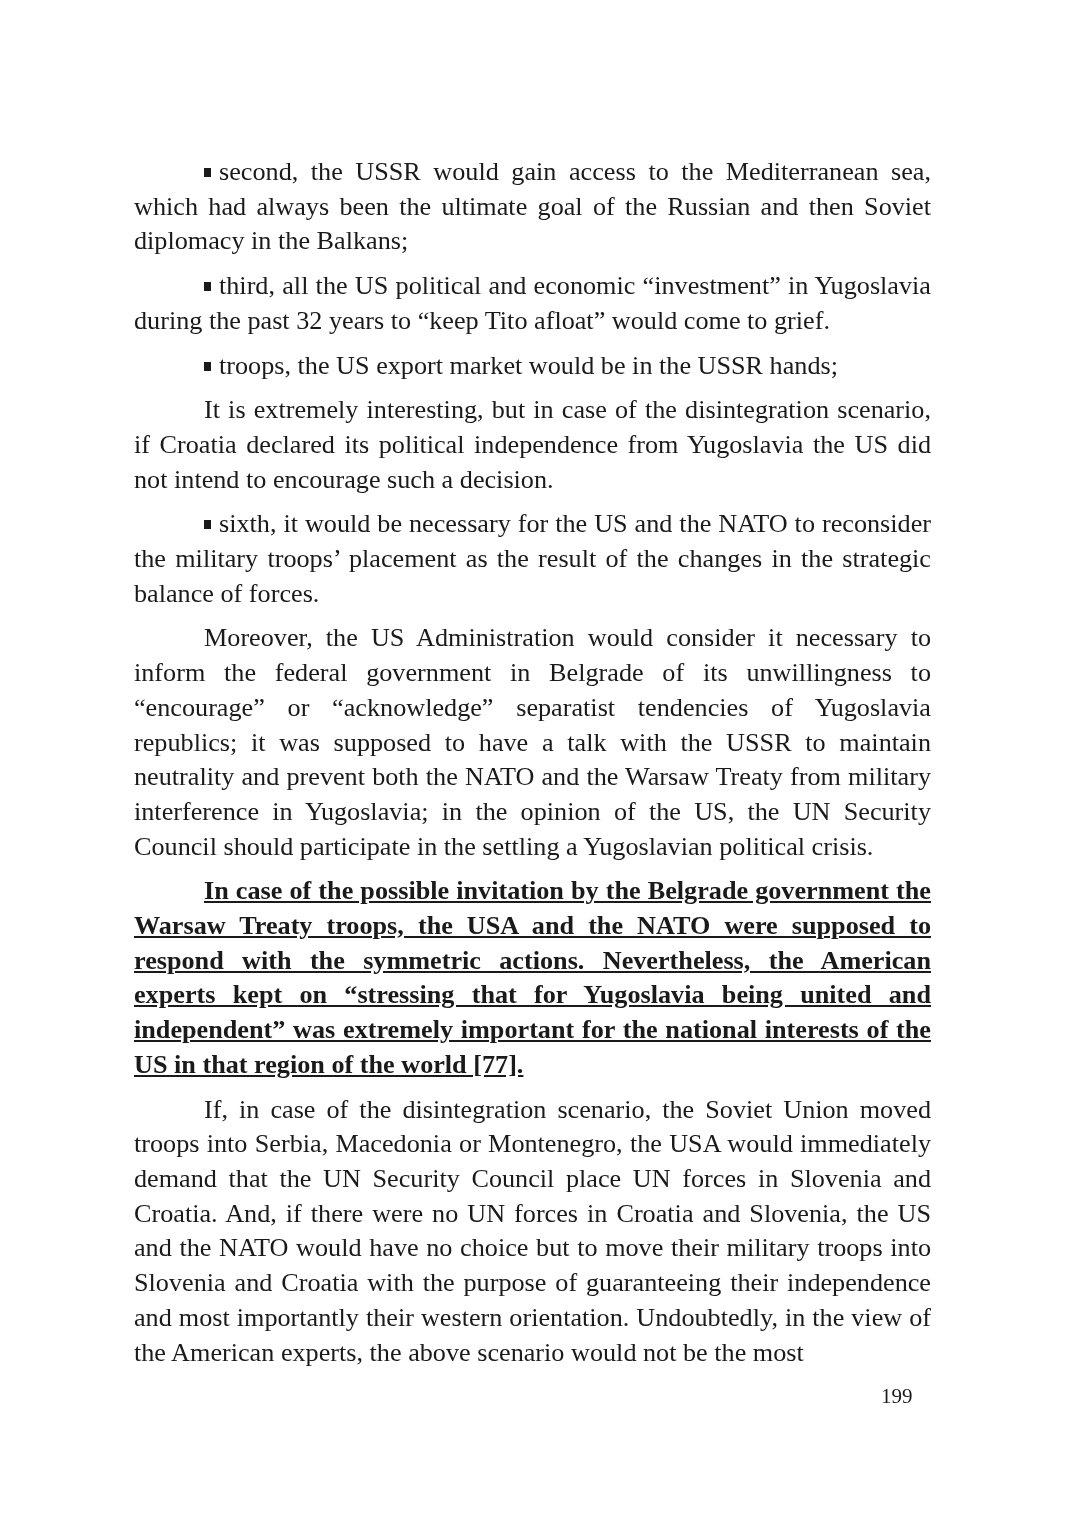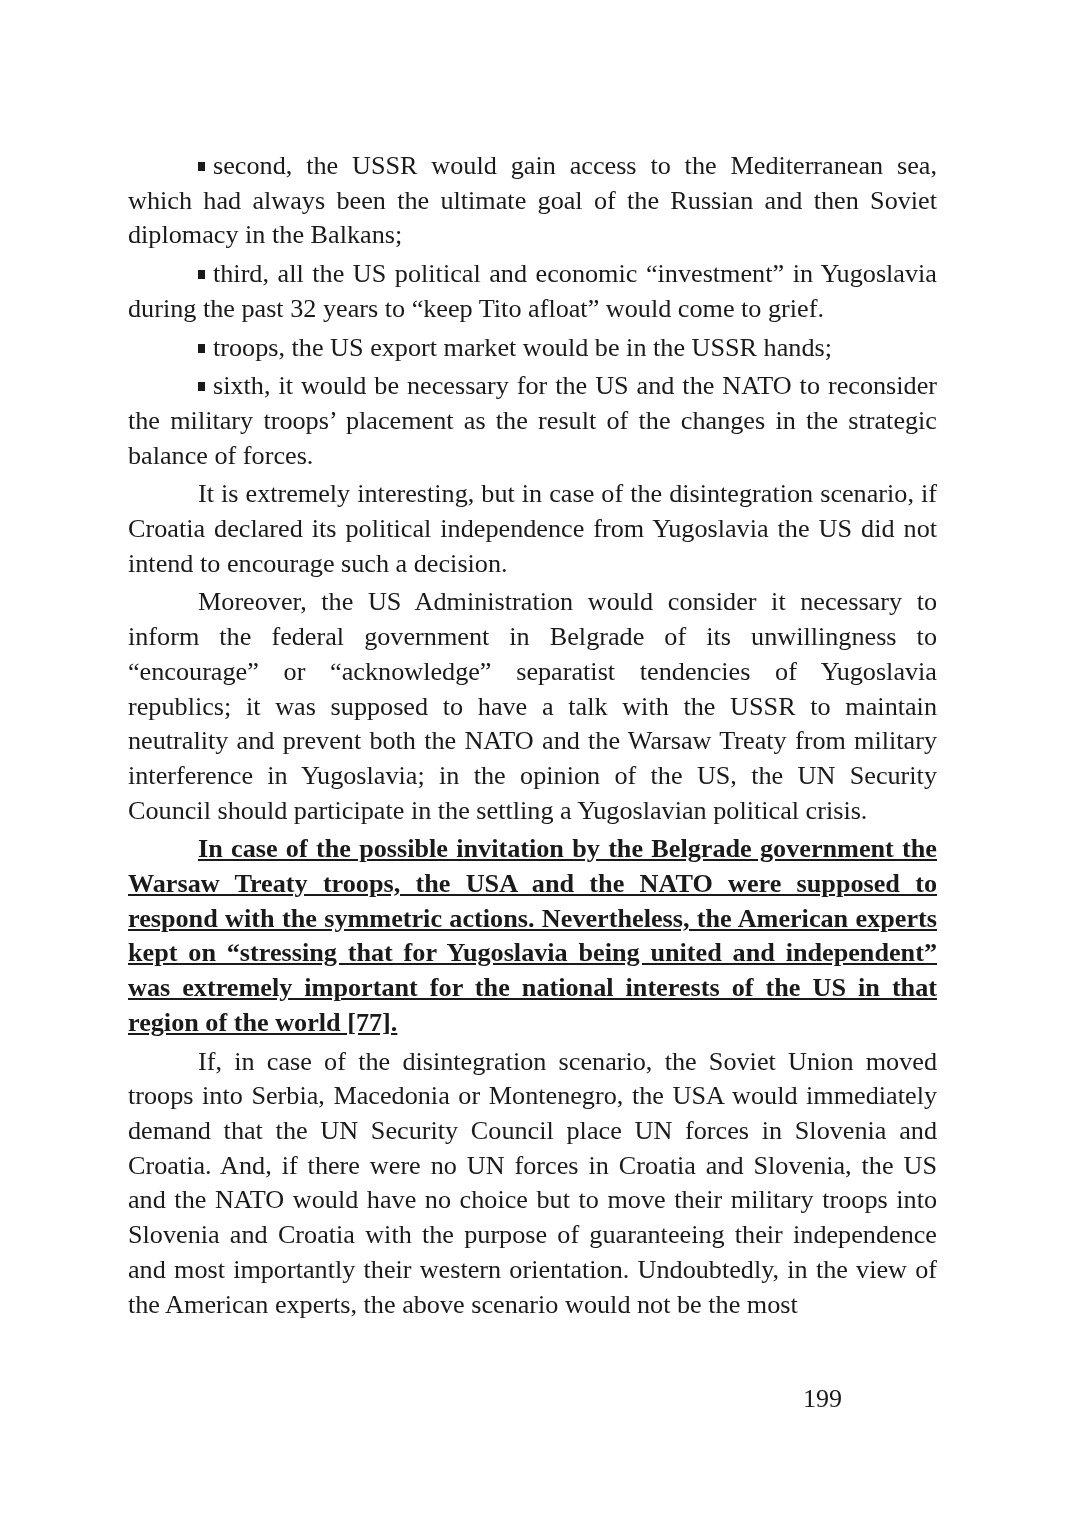--- a/index.html
+++ b/index.html
@@ -7,45 +7,45 @@
   .page {
     position: absolute;
     left: 124px;
     top: 145px;
     width: 817px;
     font-family: "Liberation Serif", serif;
     font-size: 26.2px;
     line-height: 34.7px;
     color: #1a1a1a;
   }
-  .para { margin: 4px; text-align: justify; text-indent: 70px; }
+  .para { margin: 10px; text-align: justify; text-indent: 70px; }
   .bullet-mark {
     display: inline-block;
     width: 7px; height: 9px;
     background: #1a1a1a;
     vertical-align: 3px;
     margin-right: 8px;
   }
   .bold { font-weight: bold; text-decoration: underline; }
   .page-number {
     position: absolute;
-    left: 803px;
+    left: 881px;
     top: 1384px;
     font-family: "Liberation Serif", serif;
-    font-size: 26px;
+    font-size: 21px;
     color: #1a1a1a;
   }
 </style>
 </head>
 <body>
 
 <div class="page">
   <p class="para"><span class="bullet-mark"></span><span>second, the USSR would gain access to the Mediterranean sea, which had always been the ultimate goal of the Russian and then Soviet diplomacy in the Balkans;</span></p>
   <p class="para"><span class="bullet-mark"></span><span>third, all the US political and economic “investment” in Yugoslavia during the past 32 years to “keep Tito afloat” would come to grief.</span></p>
   <p class="para"><span class="bullet-mark"></span><span>troops, the US export market would be in the USSR hands;</span></p>
+  <p class="para">It is extremely interesting, but in case of the disintegration scenario, if Croatia declared its political independence from Yugoslavia the US did not intend to encourage such a decision.</p>
   <p class="para"><span class="bullet-mark"></span><span>sixth, it would be necessary for the US and the NATO to reconsider the military troops’ placement as the result of the changes in the strategic balance of forces.</span></p>
-  <p class="para">It is extremely interesting, but in case of the disintegration scenario, if Croatia declared its political independence from Yugoslavia the US did not intend to encourage such a decision.</p>
   <p class="para">Moreover, the US Administration would consider it necessary to inform the federal government in Belgrade of its unwillingness to “encourage” or “acknowledge” separatist tendencies of Yugoslavia republics; it was supposed to have a talk with the USSR to maintain neutrality and prevent both the NATO and the Warsaw Treaty from military interference in Yugoslavia; in the opinion of the US, the UN Security Council should participate in the settling a Yugoslavian political crisis.</p>
   <p class="para bold">In case of the possible invitation by the Belgrade govern­ment the Warsaw Treaty troops, the USA and the NATO were sup­posed to respond with the symmetric actions. Nevertheless, the American experts kept on “stressing that for Yugoslavia being united and independent” was extremely important for the national interests of the US in that region of the world [77].</p>
   <p class="para">If, in case of the disintegration scenario, the Soviet Union moved troops into Serbia, Macedonia or Montenegro, the USA would immediately demand that the UN Security Council place UN forces in Slovenia and Croatia.  And, if there were no UN forces in Croatia and Slovenia, the US and the NATO would have no choice but to move their military troops into Slovenia and Croatia with the purpose of guaranteeing their independence and most importantly their western orientation. Undoubtedly, in the view of the American experts, the above scenario would not be the most</p>
 </div>
 
 <div class="page-number">199</div>
 
 </body></html>

